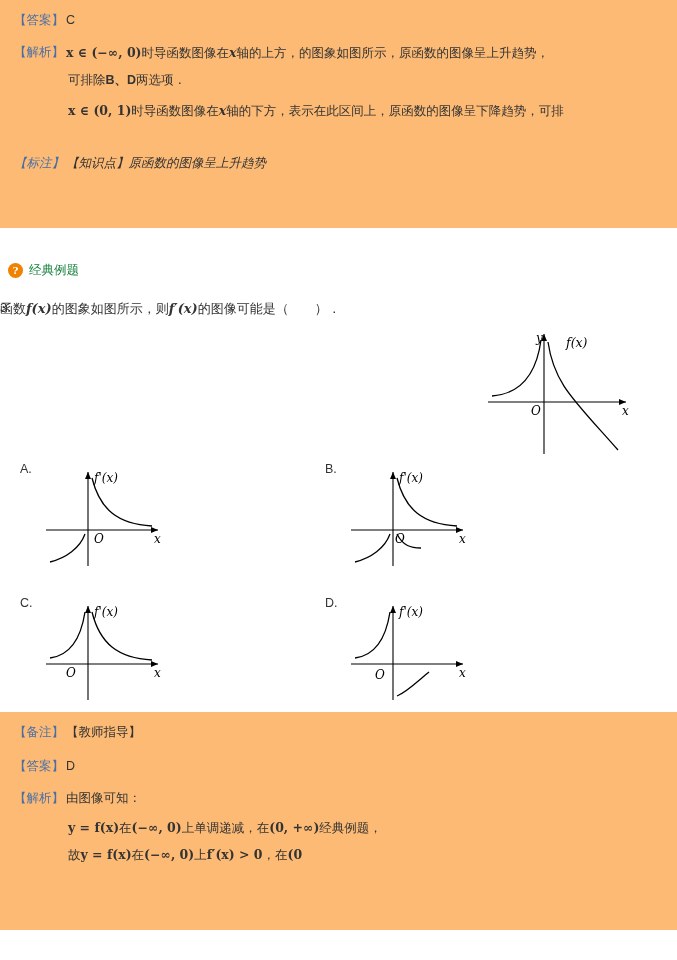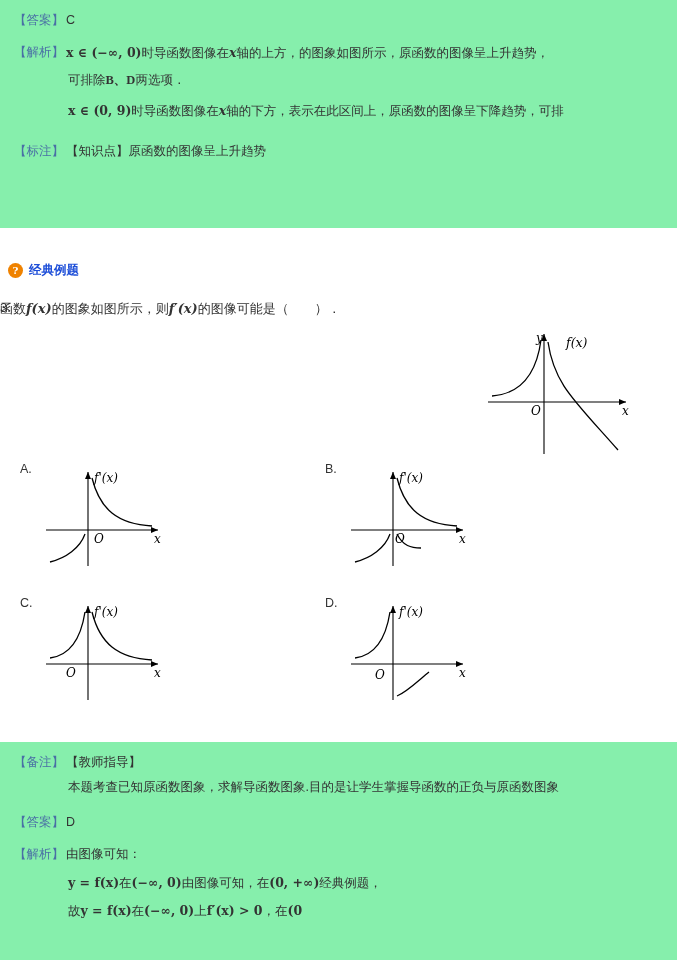--- a/index.html
+++ b/index.html
@@ -17,26 +17,26 @@
     overflow: hidden;
   }
   .page {
     position: relative;
     width: 677px;
     height: 960px;
   }
 
   
   .grey-block {
-    background: #86efac;
+    background: #fdba74;
     padding: 10px 14px 12px 14px;
     box-sizing: border-box;
   }
   .block-1 { position: absolute; left: 0; top: 0; width: 677px; height: 228px; }
-  .block-2 { position: absolute; left: 0; top: 742px; width: 677px; height: 218px; }
+  .block-2 { position: absolute; left: 0; top: 712px; width: 677px; height: 218px; }
 
   .row {
     display: flex;
     align-items: flex-start;
     margin-bottom: 10px;
     line-height: 1.75;
   }
   .tag {
     color: #4a6fa5;
     flex: 0 0 auto;
@@ -46,21 +46,21 @@
   }
   .content {
     flex: 1 1 auto;
     color: #333;
   }
   .indent {
     padding-left: 54px;
     line-height: 1.9;
   }
   .mi { font-family: "DejaVu Serif", serif; font-style: italic; font-weight: bold; }
-  .mb { font-family: Liberation Serif, serif; font-weight: bold; }
+  .mb { font-family: Liberation Sans, sans-serif; font-weight: bold; }
   .mn { font-family: "DejaVu Serif", serif; font-weight: bold; font-style: normal; }
 
   
   .section-header {
     position: absolute;
     left: 8px;
     top: 262px;
     display: flex;
     align-items: center;
   }
@@ -71,23 +71,22 @@
     color: #fff;
     font-size: 10px;
     font-weight: bold;
     display: flex;
     align-items: center;
     justify-content: center;
     margin-right: 6px;
     font-family: "DejaVu Serif", serif;
   }
   .section-title {
-    color: #1d4ed8;
-    font-size: 12.5px;
-    font-weight: bold;
+    color: #15803d;
+    font-size: 12.5px;
   }
 
   
   .question {
     position: absolute;
     left: 0px;
     top: 300px;
     width: 660px;
     font-size: 13px;
     color: #333;
@@ -120,26 +119,26 @@
       <span class="content">
         <span class="mn">x ∈ (−∞, 0)</span><span>时导函数图像在</span><span class="mi">x</span><span>轴的上方，的图象如图所示，原函数的图像呈上升趋势，</span>
       </span>
     </div>
 
     <div class="indent" style="margin-top:-6px;">
       <span>可排除</span><span class="mb">B、D</span><span>两选项．</span>
     </div>
 
     <div class="indent" style="margin-top:6px;">
-      <span class="mn">x ∈ (0, 9)</span><span>时导函数图像在</span><span class="mi">x</span><span>轴的下方，表示在此区间上，原函数的图像呈下降趋势，可排</span>
-    </div>
-
-
-
-    <div class="row" style="margin-top:18px;">
+      <span class="mn">x ∈ (0, 1)</span><span>时导函数图像在</span><span class="mi">x</span><span>轴的下方，表示在此区间上，原函数的图像呈下降趋势，可排</span>
+    </div>
+
+
+
+    <div class="row" style="margin-top:30px;font-style:italic;">
       <span class="tag">【标注】</span>
       <span class="content">【知识点】原函数的图像呈上升趋势</span>
     </div>
   </div>
 
   <div class="section-header">
     <span class="section-badge">?</span>
     <span class="section-title">经典例题</span>
   </div>
 
@@ -232,36 +231,33 @@
     </svg>
   </div>
 
   <div class="grey-block block-2">
 
     <div class="row">
       <span class="tag">【备注】</span>
       <span class="content">【教师指导】</span>
     </div>
 
-    <div class="indent" style="margin-top:-8px;">
-      <span>本题考查已知原函数图象，求解导函数图象.目的是让学生掌握导函数的正负与原函数图象</span>
-    </div>
 
     <div class="row" style="margin-top:12px;">
       <span class="tag">【答案】</span>
       <span class="content">D</span>
     </div>
 
     <div class="row" style="margin-top:4px;">
       <span class="tag">【解析】</span>
       <span class="content">由图像可知：</span>
     </div>
 
     <div class="indent" style="margin-top:-4px;">
-      <span class="mn">y = f(x)</span><span>在</span><span class="mn">(−∞, 0)</span><span>由图像可知，在</span><span class="mn">(0, +∞)</span><span>经典例题，</span>
+      <span class="mn">y = f(x)</span><span>在</span><span class="mn">(−∞, 0)</span><span>上单调递减，在</span><span class="mn">(0, +∞)</span><span>经典例题，</span>
     </div>
 
     <div class="indent" style="margin-top:3px;">
       <span>故</span><span class="mn">y = f(x)</span><span>在</span><span class="mn">(−∞, 0)</span><span>上</span><span class="mn">f′(x) &gt; 0</span><span>，在</span><span class="mn">(0</span>
     </div>
   </div>
 
 </div>
 
 </body></html>

